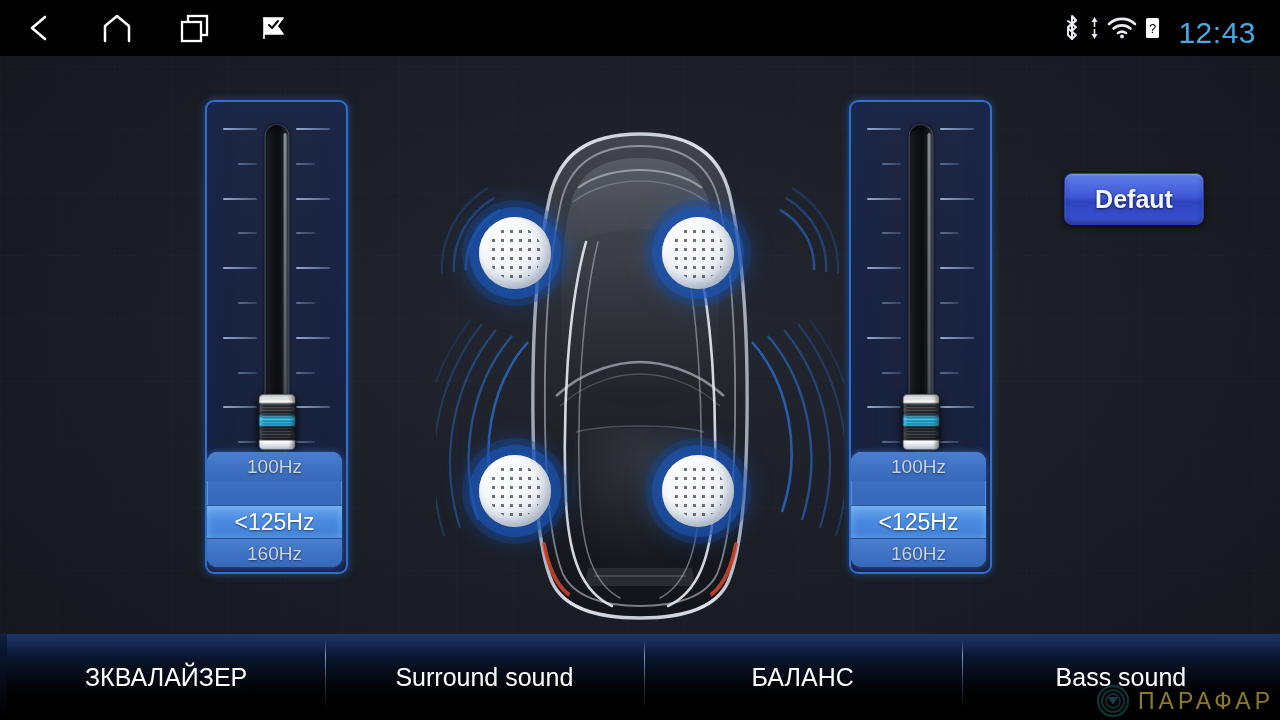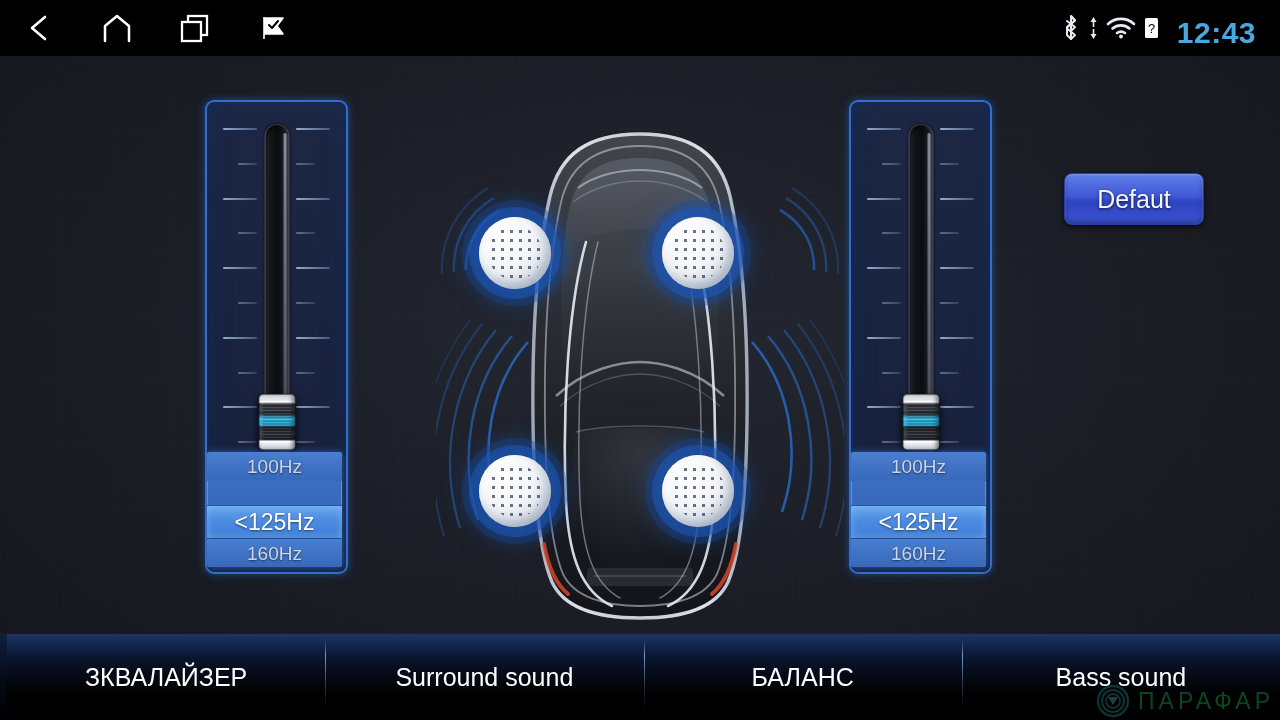--- a/index.html
+++ b/index.html
@@ -31,21 +31,21 @@
   #status-icons{
     display:flex; align-items:center; gap:7px;
     padding-right:8px;
   }
   #status-icons .sicon{ display:flex; align-items:center; }
   #clock{
     color:#4aa8e0;
     font-size:30px;
     letter-spacing:0.5px;
     padding-right:16px; padding-left:10px;
-    font-weight:700;
+    font-weight:400;
     margin-top:10px;
   }
 
   
   #content{
     position:absolute; left:0; top:56px; width:1280px; height:578px;
     background:
       radial-gradient(ellipse 900px 520px at 50% 46%, #242832 0%, #1c1f27 45%, #14161c 100%);
     overflow:hidden;
   }
@@ -141,21 +141,21 @@
   }
   .knob-shadow{
     position:absolute; left:50%; transform:translateX(-50%);
     width:31px; height:13px; border-radius:50%;
     background:radial-gradient(ellipse at 50% 20%, rgba(200,210,225,0.55), rgba(0,0,0,0) 72%);
   }
 
   
   .freq-list{
     position:absolute; left:0; right:4px; bottom:5px;
-    border-radius:3px;
+    border-radius:10px;
     overflow:hidden;
     background:linear-gradient(180deg,#3f74c8,#2f5cab);
     box-shadow:0 0 7px rgba(60,130,230,0.6), inset 0 0 0 1px rgba(140,190,255,0.45);
   }
   .freq-item{
     height:29px; line-height:29px;
     text-align:center;
     font-size:19px;
     color:#c9d6e8;
     text-shadow:0 1px 2px rgba(0,0,0,0.55);
@@ -180,20 +180,21 @@
     width:140px; height:52px;
     border-radius:8px;
     background:linear-gradient(180deg,#5f7ee8 0%, #4058d8 45%, #2f44c0 55%, #3a52d2 100%);
     border:1px solid #2a3ba8;
     box-shadow:
       0 2px 6px rgba(0,0,0,0.7),
       inset 0 1px 2px rgba(180,200,255,0.5),
       inset 0 -2px 5px rgba(0,0,0,0.35);
     display:flex; align-items:center; justify-content:center;
     cursor:pointer;
+    font-weight:bold;
   }
   #default-btn-label{
     color:#f2f6ff; font-size:25px;
     text-shadow:0 1px 3px rgba(0,0,0,0.7);
   }
 
   
   #car-wrap{
     position:absolute; left:436px; top:36px;
     width:408px; height:548px;
@@ -567,16 +568,16 @@
     </div>
   </div>
 
   <div id="watermark">
     <svg width="34" height="34" viewBox="0 0 34 34">
       <circle cx="17" cy="17" r="15" fill="none" stroke="#1d5b60" stroke-width="2.4"></circle>
       <circle cx="17" cy="17" r="11" fill="none" stroke="#1d5b60" stroke-width="2"></circle>
       <circle cx="17" cy="17" r="7" fill="none" stroke="#1d5b60" stroke-width="1.8"></circle>
       <path d="M12,13 L22,13 L17,21 Z" fill="#2a7a80"></path>
     </svg>
-    <span id="watermark-text" style="color: #15803d;">ПАРАФАР</span>
+    <span id="watermark-text" style="color: #fde047;">ПАРАФАР</span>
   </div>
 
 </div>
 
 </body></html>

